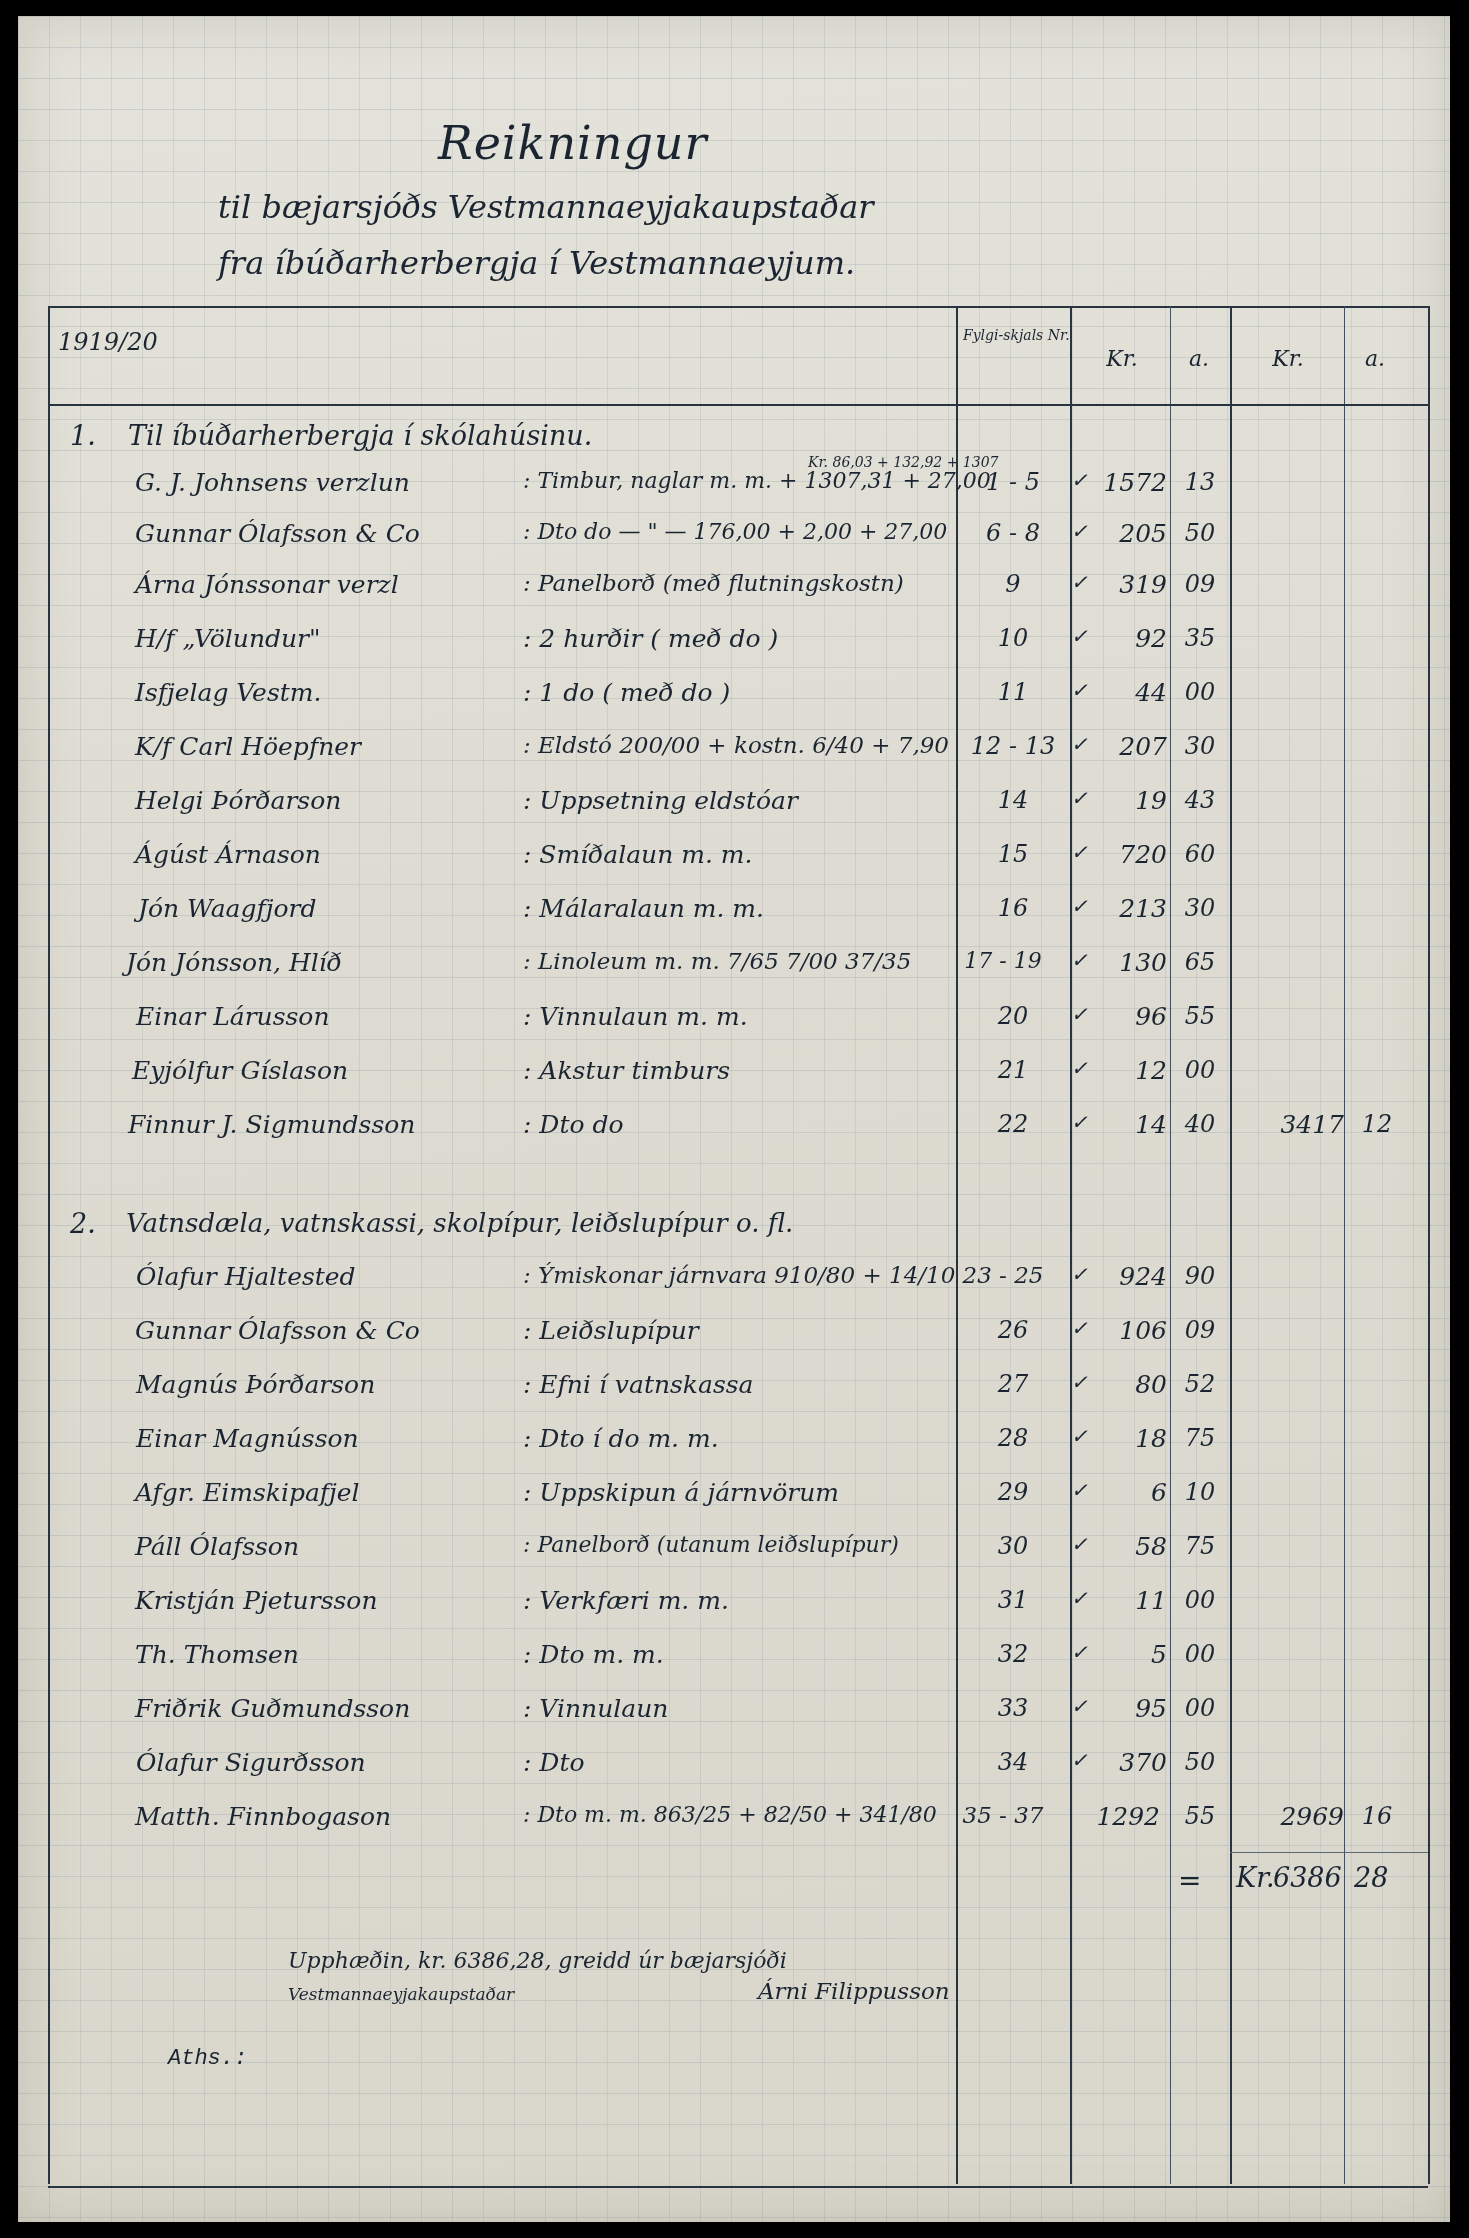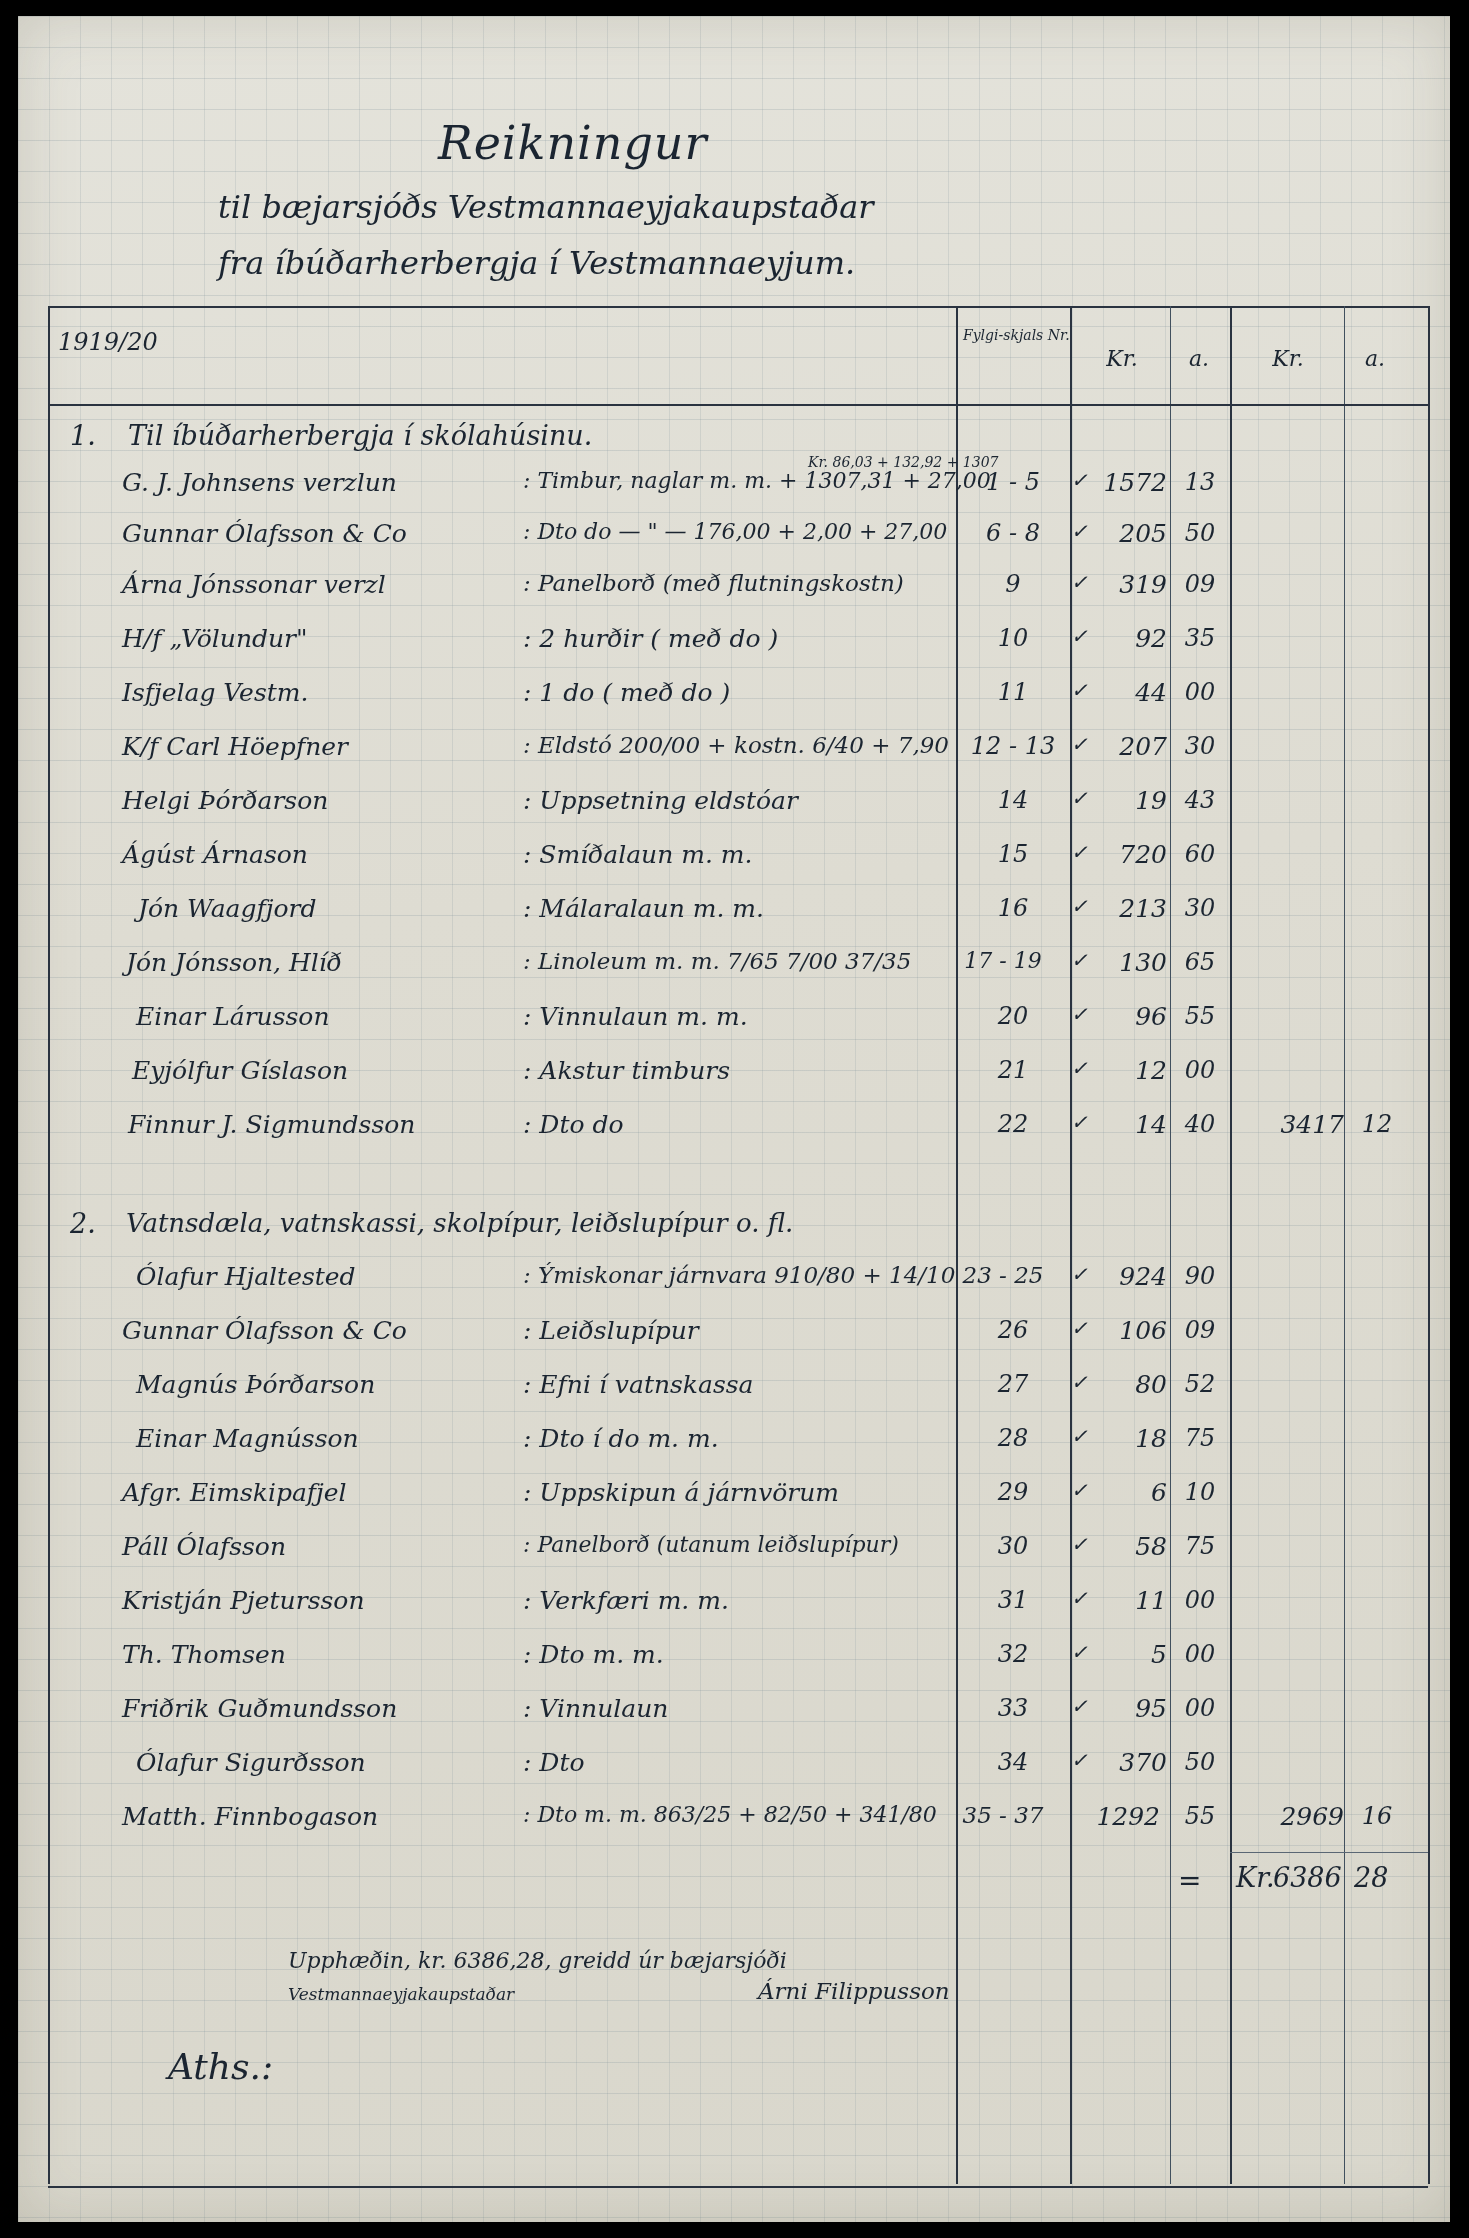--- a/index.html
+++ b/index.html
@@ -45,38 +45,38 @@
   .vline.thin{border-left:1px solid #41505e;}
   .hline{position:absolute;left:30px;width:1380px;border-top:2px solid #2a3340;height:0;}
   .hline.thin{border-top:1px solid #5a6774;}
 
   
   .hdr{position:absolute;font-style:italic;font-size:22px;color:#1b2531;text-align:center;}
   .hdr.small{font-size:14px;line-height:15px;}
 
   
   .row{position:absolute;left:0;width:1380px;height:49px;}
-  .c-name{position:absolute;left:104px;font-size:25px;}
+  .c-name{position:absolute;left:117px;font-size:25px;}
   .c-desc{position:absolute;left:505px;font-size:25px;}
   .c-note{position:absolute;font-size:14px;}
   .c-fnr{position:absolute;left:940px;width:110px;text-align:center;font-size:24px;}
   .c-kr{position:absolute;left:1065px;width:84px;text-align:right;font-size:25px;}
   .c-au{position:absolute;left:1158px;width:48px;text-align:center;font-size:24px;}
   .c-kr2{position:absolute;left:1222px;width:104px;text-align:right;font-size:25px;}
   .c-au2{position:absolute;left:1334px;width:50px;text-align:center;font-size:24px;}
   .tick{position:absolute;left:1053px;font-size:20px;}
 
   .secnum{position:absolute;font-size:27px;}
   .sectitle{position:absolute;font-size:27px;}
 
   .datecell{position:absolute;left:40px;top:312px;font-size:24px;}
 
   .foot{position:absolute;font-size:22px;}
   .sign{position:absolute;font-size:23px;}
-  .athugs{position:absolute;font-size:36px;}
+  .athugs{position:absolute;font-size:22px;font-family:Liberation Mono, monospace;}
   .athtext{position:absolute;font-size:27px;}
   .eqmark{position:absolute;font-size:28px;}
 </style>
 </head>
 <body>
 
 <div class="page">
   <div class="paper">
 
     <div class="title hand">Reikningur</div>

